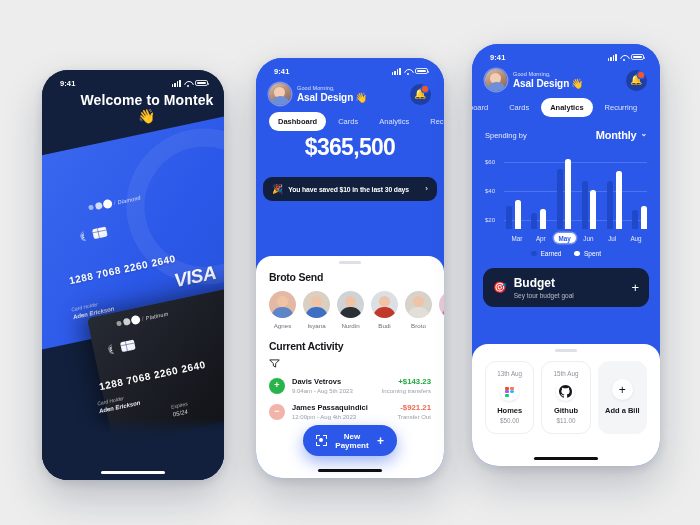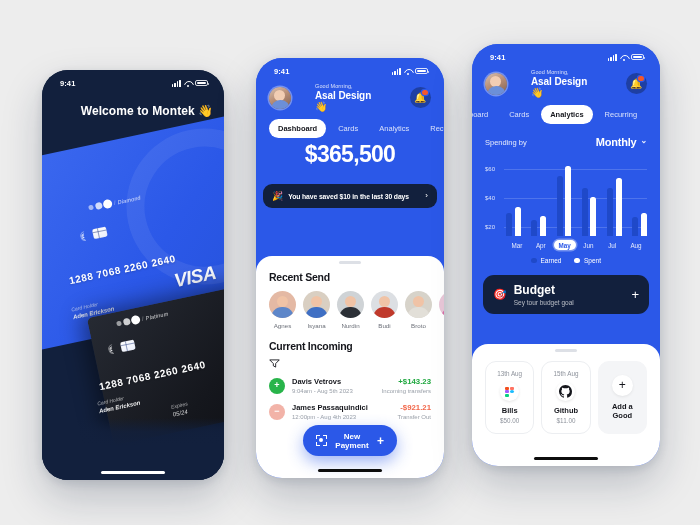--- a/index.html
+++ b/index.html
@@ -50,21 +50,21 @@
   .homebar {
     position:absolute; left:50%; transform:translateX(-50%); bottom:6px;
     width:64px; height:3.5px; border-radius:2px; background:#0d0d0d; z-index:40;
   }
   .homebar.light { background:#fff; }
 
   
   #phone1 .p1wrap { position:absolute; inset:0; background:#12203D; overflow:hidden; }
   .p1-welcome {
     position:relative; z-index:6; text-align:center; color:#fff;
-    font-size:12px; font-weight:bold; margin-top:12px; letter-spacing:.1px;padding-left:28px;
+    font-size:14px; font-weight:bold; margin-top:0; letter-spacing:.1px;padding-left:28px;
   }
   .p1-blue {
     position:absolute; left:-40px; top:64px; width:300px; height:190px;
     background:linear-gradient(135deg,#3E6BF0 0%,#2B58E8 55%,#2450D6 100%);
     transform:rotate(-12deg); z-index:2;
   }
   .p1-blue::after {
     content:""; position:absolute; right:16px; top:6px; width:120px; height:120px;
     border-radius:50%; border:18px solid rgba(255,255,255,.07);
   }
@@ -123,21 +123,21 @@
     letter-spacing:-.45px; margin-bottom:19px;
   }
   .p1-cta {
     display:block; width:100%; background:#fff; color:#12203D; border:none;
     border-radius:999px; padding:9px 0; font-size:8.5px; font-weight:bold;
     font-family:inherit; cursor:pointer;
   }
 
   
   .bluehead { background:#2B58E8; position:relative; }
-  .userrow { display:flex; align-items:center; padding:3px 13px 0; gap:24px; }
+  .userrow { display:flex; align-items:center; padding:3px 13px 0; gap:6px; }
   .avatar {
     width:22px; height:22px; border-radius:50%; flex:none; overflow:hidden;
     background:linear-gradient(150deg,#d8c3b4 0%,#b98f77 45%,#7e5f52 100%);
     box-shadow:0 0 0 1.5px rgba(255,255,255,.35); position:relative;
   }
   .avatar::before {
     content:""; position:absolute; left:5px; top:3.5px; width:11px; height:11px;
     border-radius:50%; background:#f2cdb3;
   }
   .avatar::after {
@@ -432,21 +432,21 @@
 
       <div class="savebar">
         <span style="font-size:9px">🎉</span>
         <span class="txt">You have saved $10 in the last 30 days</span>
         <span class="chev">›</span>
       </div>
     </div>
 
     <div class="sheet" style="top:198px;">
       <div class="grab"></div>
-      <div class="sect-title">Recent Send</div>
+      <div class="sect-title">Broto Send</div>
 
       <div class="people">
         <div class="person">
           <div class="p-av a"></div>
           <div class="p-name">Agnes</div>
         </div>
         <div class="person">
           <div class="p-av b"></div>
           <div class="p-name">Isyana</div>
         </div>
@@ -460,21 +460,21 @@
         </div>
         <div class="person">
           <div class="p-av e"></div>
           <div class="p-name">Broto</div>
         </div>
         <div class="person">
           <div class="p-av f"></div>
         </div>
       </div>
 
-      <div class="sect-title" style="margin-top:11px">Current Incoming</div>
+      <div class="sect-title" style="margin-top:11px">Current Activity</div>
 
       <div class="searchrow">
         <svg class="funnel" viewBox="0 0 12 10">
           <path d="M.7 1h10.6L7.3 5.1V9L4.7 7.6V5.1z" fill="none" stroke="#15161c" stroke-width="1" stroke-linejoin="round"></path>
         </svg>
       </div>
 
       <div class="tx">
         <div class="tx-ic in">+</div>
         <div>
@@ -631,37 +631,37 @@
           <div class="bill-ic">
             <span class="figma-g">
               <b style="background:#F24E1E"></b>
                 <b style="background:#FF7262"></b>
               <b style="background:#A259FF"></b>
                 <b style="background:#1ABCFE;border-radius:50%"></b>
               <b style="background:#0ACF83"></b>
                 <b></b>
             </span>
           </div>
-          <div class="bill-name">Bills</div>
+          <div class="bill-name">Homes</div>
           <div class="bill-amt">$50.00</div>
         </div>
 
         <div class="bill">
           <div class="bill-date">15th Aug</div>
           <div class="bill-ic">
             <svg width="13" height="13" viewBox="0 0 16 16">
                 <path fill="#15161c" d="M8 0C3.58 0 0 3.58 0 8c0 3.54 2.29 6.53 5.47 7.59.4.07.55-.17.55-.38 0-.19-.01-.82-.01-1.49-2.01.37-2.53-.49-2.69-.94-.09-.23-.48-.94-.82-1.13-.28-.15-.68-.52-.01-.53.63-.01 1.08.58 1.23.82.72 1.21 1.87.87 2.33.66.07-.52.28-.87.51-1.07-1.78-.2-3.64-.89-3.64-3.95 0-.87.31-1.59.82-2.15-.08-.2-.36-1.02.08-2.12 0 0 .67-.21 2.2.82a7.4 7.4 0 014 0c1.53-1.04 2.2-.82 2.2-.82.44 1.1.16 1.92.08 2.12.51.56.82 1.27.82 2.15 0 3.07-1.87 3.75-3.65 3.95.29.25.54.73.54 1.48 0 1.07-.01 1.93-.01 2.2 0 .21.15.46.55.38A8.01 8.01 0 0016 8c0-4.42-3.58-8-8-8z"></path>
               </svg>
           </div>
           <div class="bill-name">Github</div>
           <div class="bill-amt">$11.00</div>
         </div>
 
         <div class="bill add">
           <div class="addplus">+</div>
-          <div class="bill-name">Add a Good</div>
+          <div class="bill-name">Add a Bill</div>
         </div>
       </div>
     </div>
     <div class="homebar"></div>
   </div>
 
 </div>
 
 </body></html>

